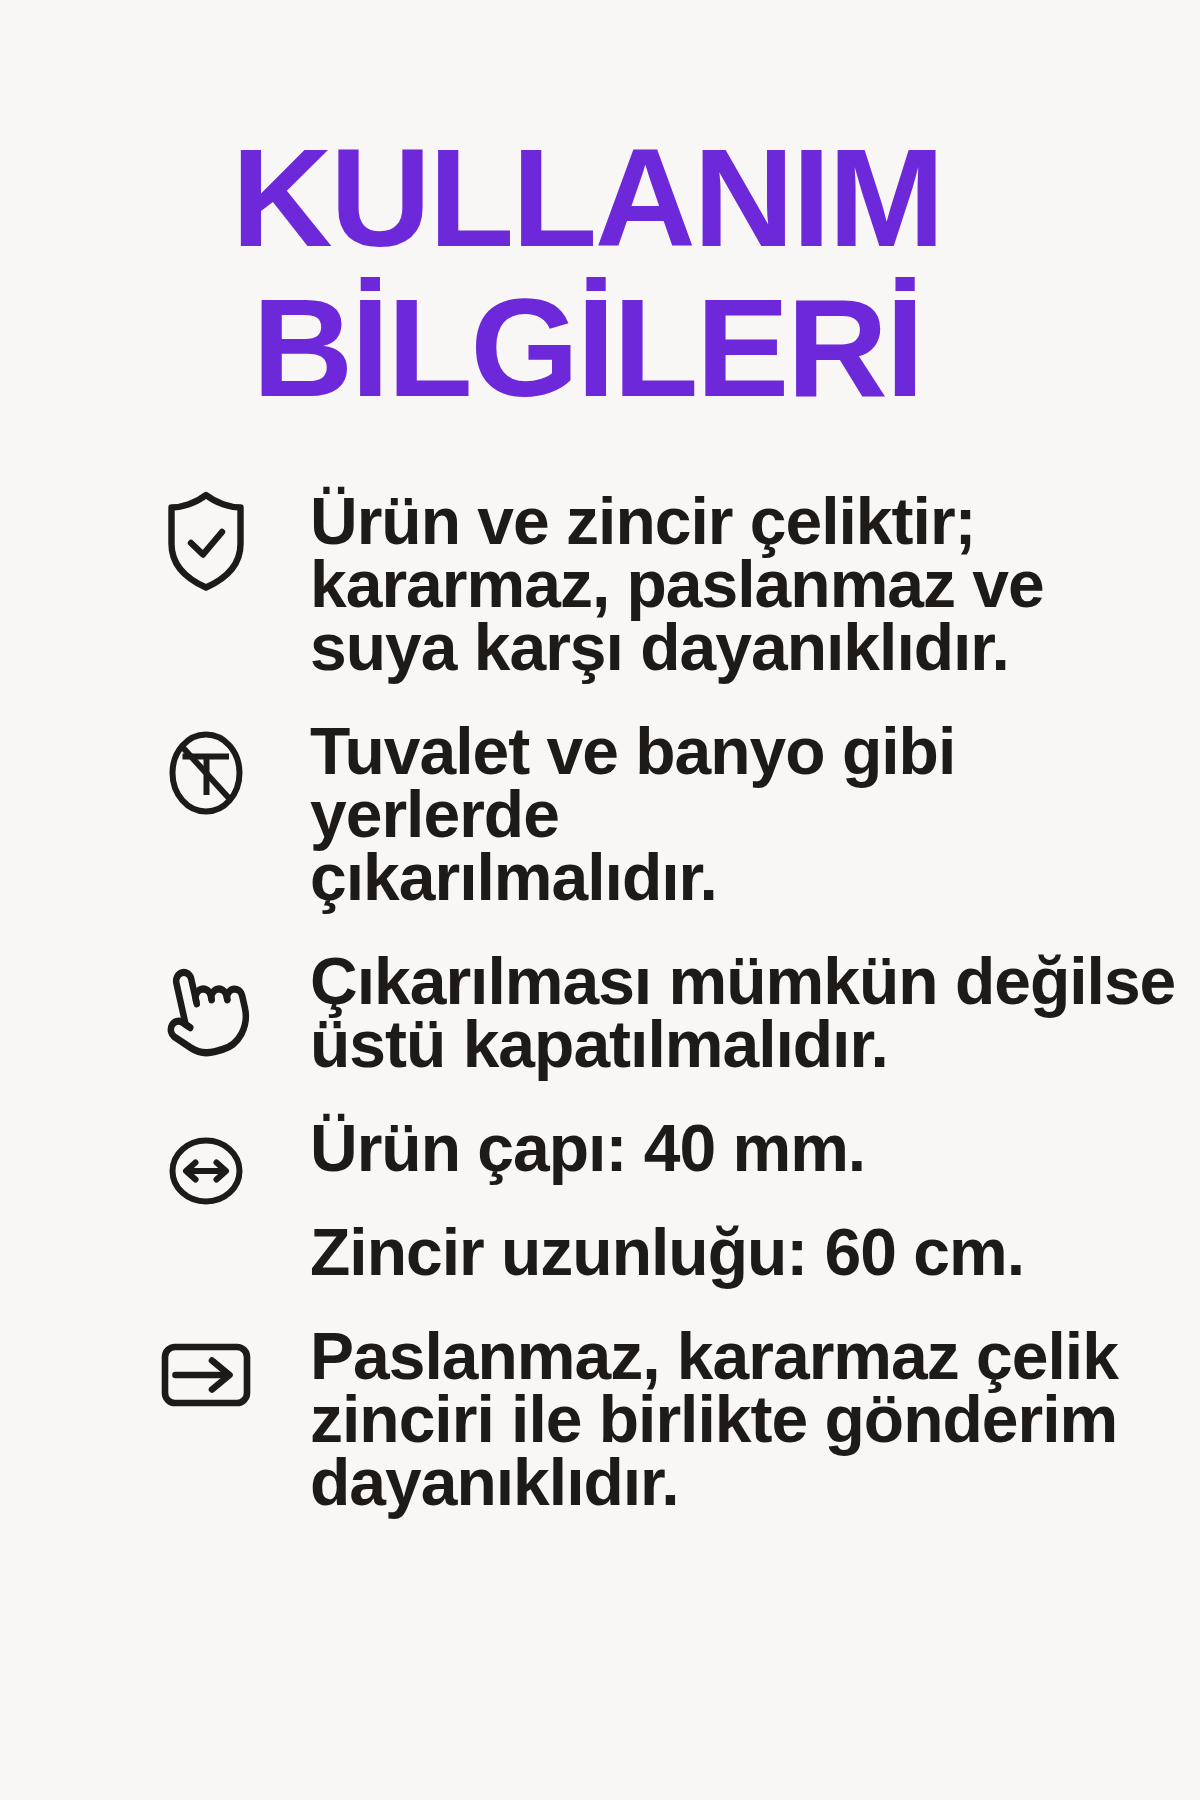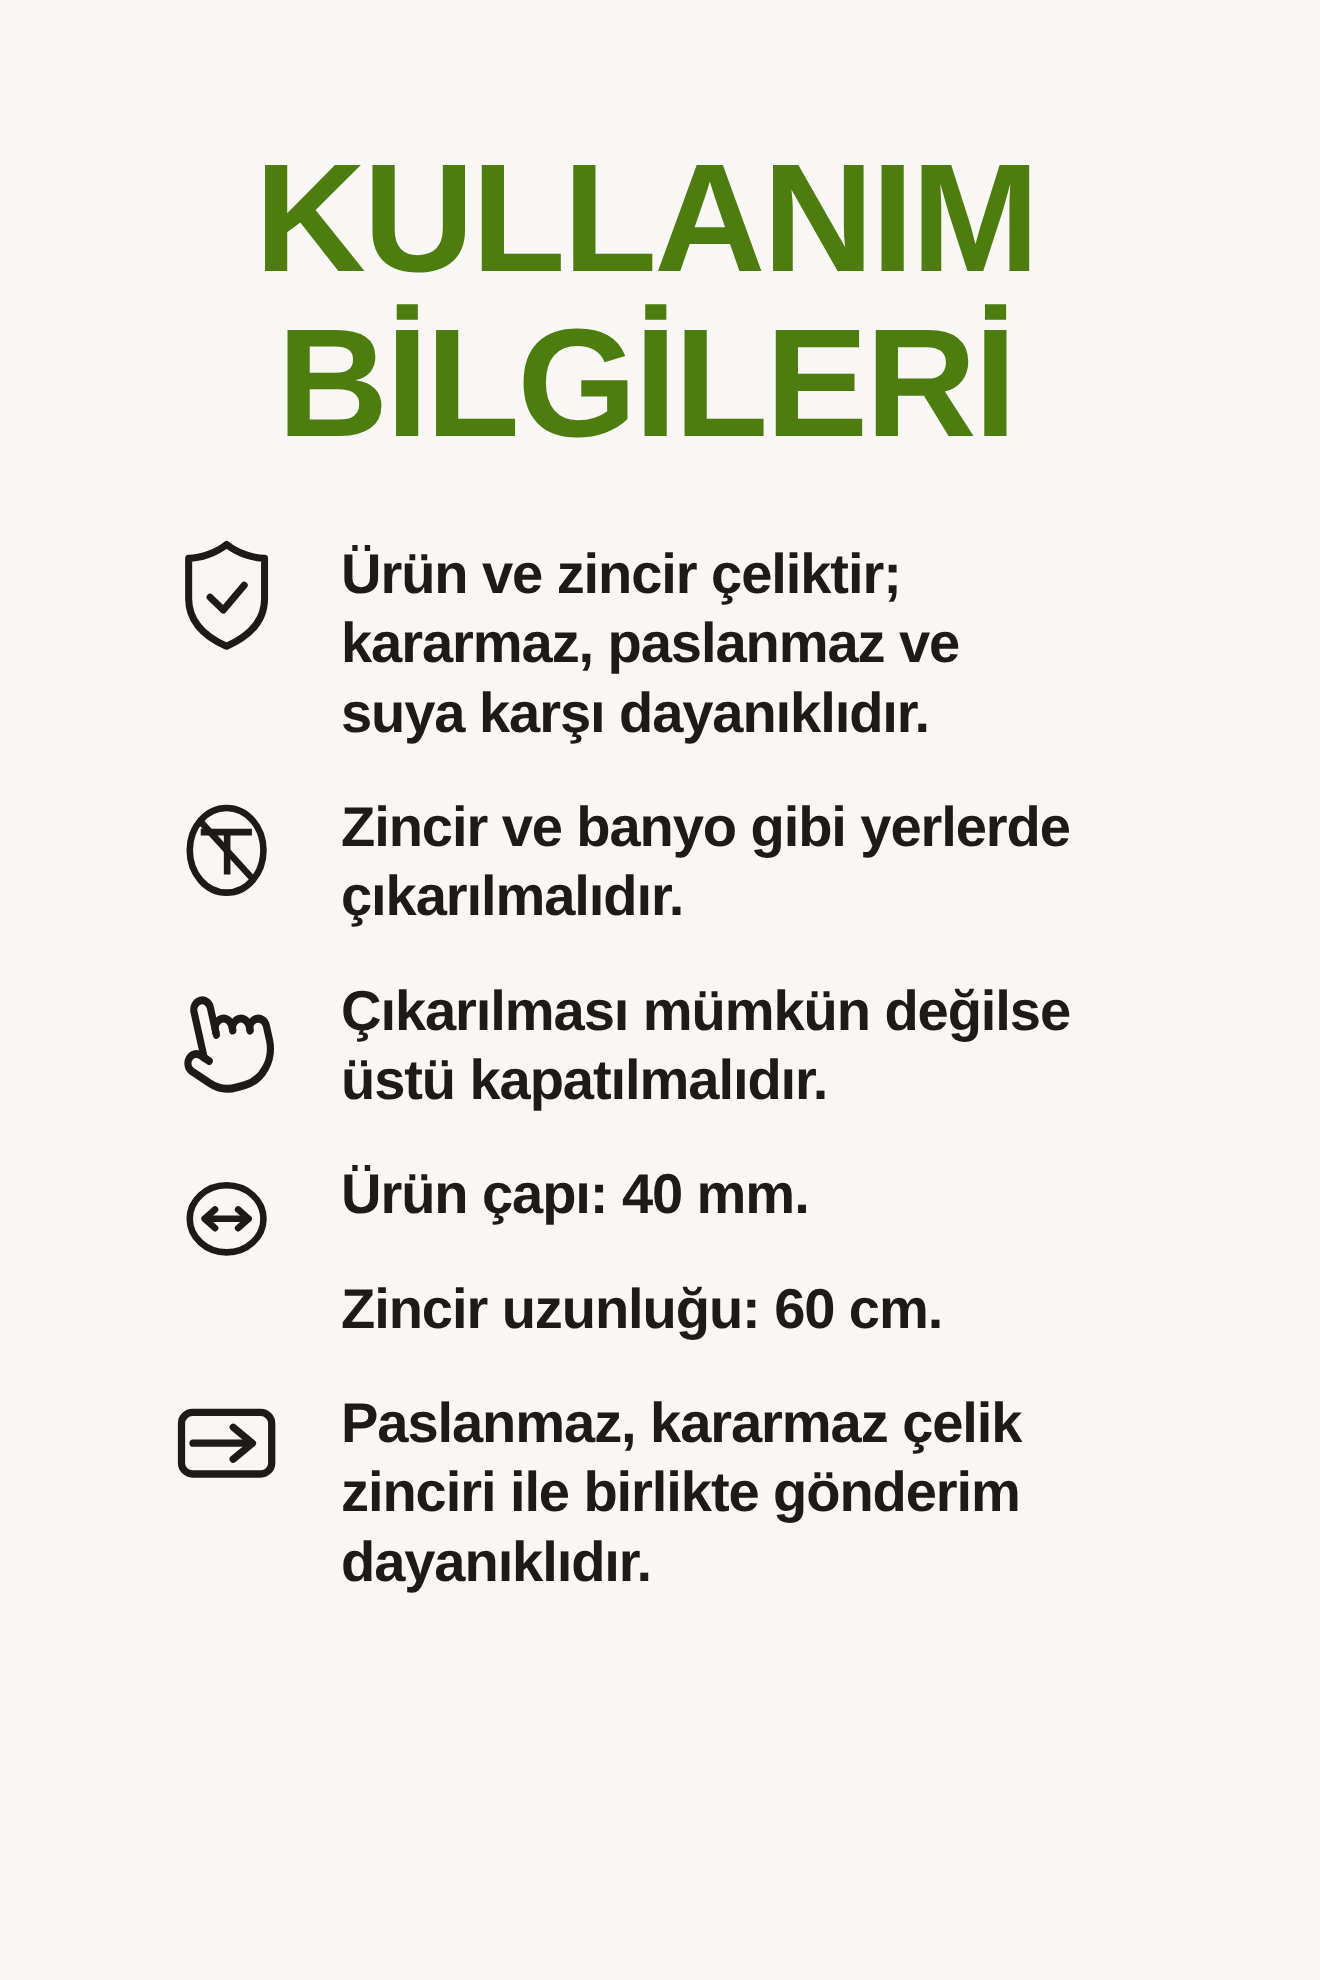--- a/index.html
+++ b/index.html
@@ -17,21 +17,21 @@
   }
   .title {
     margin: 123px 0 0 0;
     width: 1174px;
     text-align: center;
     font-weight: 700;
     font-size: 140px;
     line-height: 150px;
     letter-spacing: -2.5px;
     white-space: pre-line;
-    color: #4d7c0f;
+    color: #6d28d9;
   }
   .info-list {
     margin-top: 67px;
   }
   .info-row {
     display: flex;
     align-items: flex-start;
     margin-left: 158px;
     margin-bottom: 41px;
   }
@@ -45,21 +45,21 @@
     position: absolute;
     overflow: visible;
   }
   .icon-shield      { top: 0;    left: 4px;  }
   .icon-no-toilet   { top: 10px; left: 10px; }
   .icon-hand        { top: 13px; left: 6px;  }
   .icon-diameter    { top: 18px; left: 9px;  }
   .icon-send        { top: 18px; left: 3px;  }
   .row-text {
     margin-left: 56px;
-    font-size: 51px;
+    font-size: 66px;
     font-weight: 700;
     line-height: 63px;
     letter-spacing: -1px;
     white-space: pre-line;
     color: #1d1a18;
   }
   .stroke-icon {
     stroke: #1d1a18;
     fill: none;
     stroke-linecap: round;
@@ -93,21 +93,21 @@
 
   <div class="info-row">
     <div class="icon-cell">
       <svg class="stroke-icon-square icon-no-toilet" width="76" height="86" viewBox="0 0 76 86" stroke-width="6">
         <ellipse cx="38" cy="43" rx="33.5" ry="38.5"></ellipse>
         <path d="M14.5 26.5 H61"></path>
         <path d="M38.5 26.5 V65"></path>
         <path d="M13 15.5 L63.5 71"></path>
       </svg>
     </div>
-    <div class="row-text">Zincir ve banyo gibi yerlerde
+    <div class="row-text">Tuvalet ve banyo gibi yerlerde
 çıkarılmalıdır.</div>
   </div>
 
   <div class="info-row">
     <div class="icon-cell">
       <svg class="stroke-icon icon-hand" width="84" height="94" viewBox="1 1 22 22" preserveAspectRatio="none" stroke-width="1.7">
         <g transform="rotate(-14 12 12)">
           <path d="M10 9.5V4a2 2 0 0 0-2-2a2 2 0 0 0-2 2v10"></path>
           <path d="M14 10V9a2 2 0 0 0-2-2a2 2 0 0 0-2 2v1"></path>
           <path d="M18 11v-1a2 2 0 0 0-2-2a2 2 0 0 0-2 2"></path>

